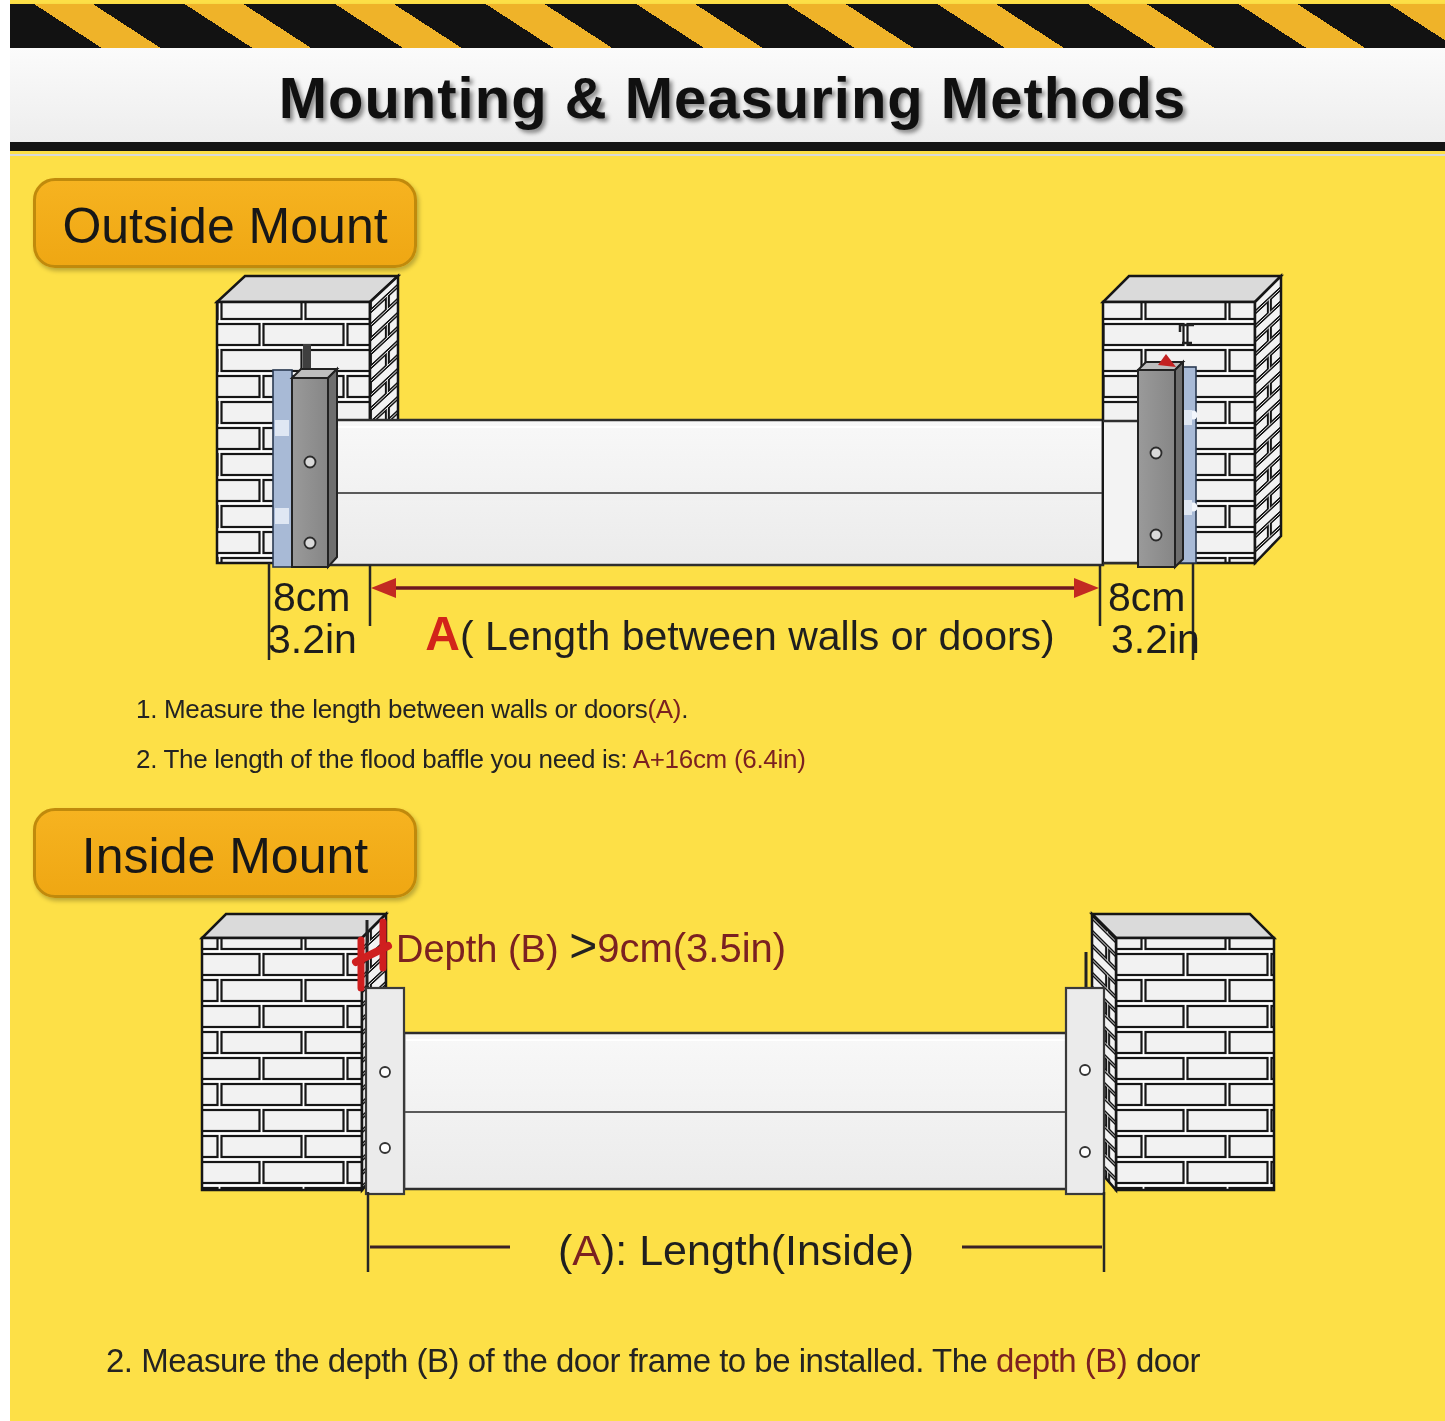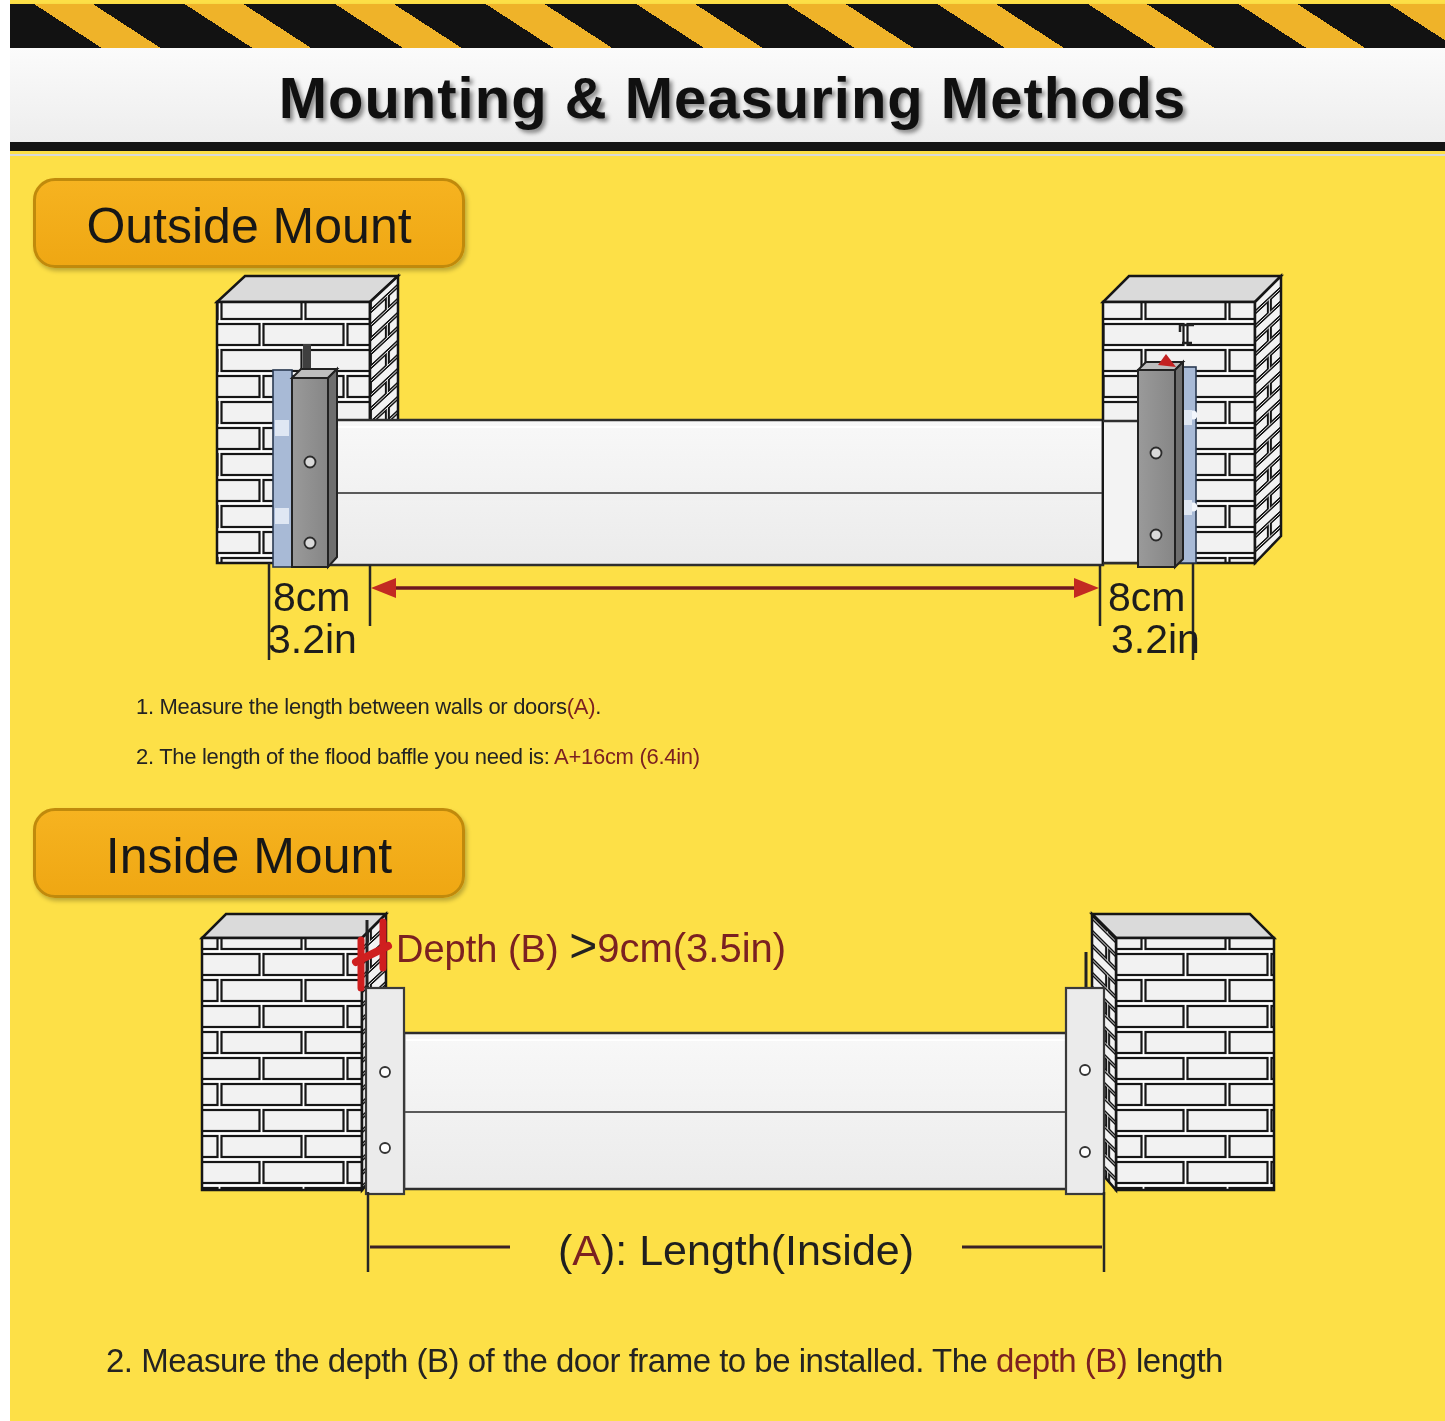--- a/index.html
+++ b/index.html
@@ -16,28 +16,28 @@
     box-shadow:0 2px 3px rgba(0,0,0,.35);}
   #title-band{left:0;top:48px;width:1445px;height:94px;
     background:linear-gradient(#fbfbfb,#ededed);}
   #page-title{left:0;top:54px;width:1445px;height:88px;line-height:88px;text-align:center;
     font-size:58px;font-weight:bold;letter-spacing:1px;color:#101010;
     text-shadow:3px 3px 4px rgba(0,0,0,.45);}
   #divider-bar{left:0;top:142px;width:1445px;height:9px;background:#141414;}
   #divider-shadow{left:0;top:154px;width:1445px;height:2px;background:#d8d8d8;}
 
   
-  .badge{width:432px;height:90px;line-height:90px;text-align:center;
+  .badge{width:384px;height:90px;line-height:90px;text-align:center;
     background:linear-gradient(#F6B320,#EFA713);
     border:3px solid #C08A0C;border-radius:22px;box-sizing:border-box;
     font-size:50px;color:#171717;box-shadow:2px 3px 4px rgba(0,0,0,.25);}
 
   
   .dim{font-size:41px;color:#1d1d1d;}
-  .step{font-size:22px;color:#232323;letter-spacing:-0.3px;}
+  .step{font-size:26px;color:#232323;letter-spacing:-0.3px;}
   .step-sm{font-size:33px;color:#232323;letter-spacing:-0.5px;}
 </style>
 </head>
 <body>
 
 <div id="stage">
 
   <div id="caution-band" class="abs"></div>
   <div id="title-band" class="abs"></div>
   <div id="page-title" class="abs">Mounting &amp; Measuring Methods</div>
@@ -133,20 +133,23 @@
       <polygon points="361,318 386,308 386,328" fill="#C22A22"></polygon>
       <polygon points="1089,318 1064,308 1064,328" fill="#C22A22"></polygon>
     </g>
   </svg>
 
   <div class="abs txt dim" style="left:263px;top:574px;">8cm</div>
   <div class="abs txt dim" style="left:258px;top:616px;">3.2in</div>
   <div class="abs txt dim" style="left:1098px;top:574px;">8cm</div>
   <div class="abs txt dim" style="left:1101px;top:616px;">3.2in</div>
 
+  <div class="abs txt" style="left:380px;top:606px;width:700px;text-align:center;font-size:41px;">
+    <span class="red-a" style="font-size:48px;">A</span><span>( Length between walls or doors)</span>
+  </div>
 
   <div class="abs txt step" style="left:126px;top:694px;">
     <span>1. Measure the length between walls or doors</span><span class="maroon">(A)</span><span>.</span>
   </div>
   <div class="abs txt step" style="left:126px;top:744px;">
     <span>2. The length of the flood baffle you need is: </span><span class="maroon">A+16cm (6.4in)</span><span></span>
   </div>
 
   <div class="abs badge" style="left:23px;top:808px;">Inside Mount</div>
 
@@ -199,16 +202,16 @@
 
   <div class="abs txt" style="left:386px;top:918px;">
     <span class="maroon" style="font-size:38px;">Depth (B) </span><span style="font-size:48px;color:#222222;font-weight:300;">&gt;</span><span class="maroon" style="font-size:40px;">9cm(3.5in)</span>
   </div>
 
   <div class="abs txt" style="left:500px;top:1226px;width:452px;text-align:center;font-size:43px;">
     <span>(</span><span class="maroon">A</span><span>): Length(Inside)</span>
   </div>
 
   <div class="abs txt step-sm" style="left:96px;top:1342px;">
-    <span>2. Measure the depth (B) of the door frame to be installed. The </span><span class="maroon">depth (B)</span><span> length</span>
+    <span>2. Measure the depth (B) of the door frame to be installed. The </span><span class="maroon">depth (B)</span><span> door</span>
   </div>
 
 </div>
 
 </body></html>

